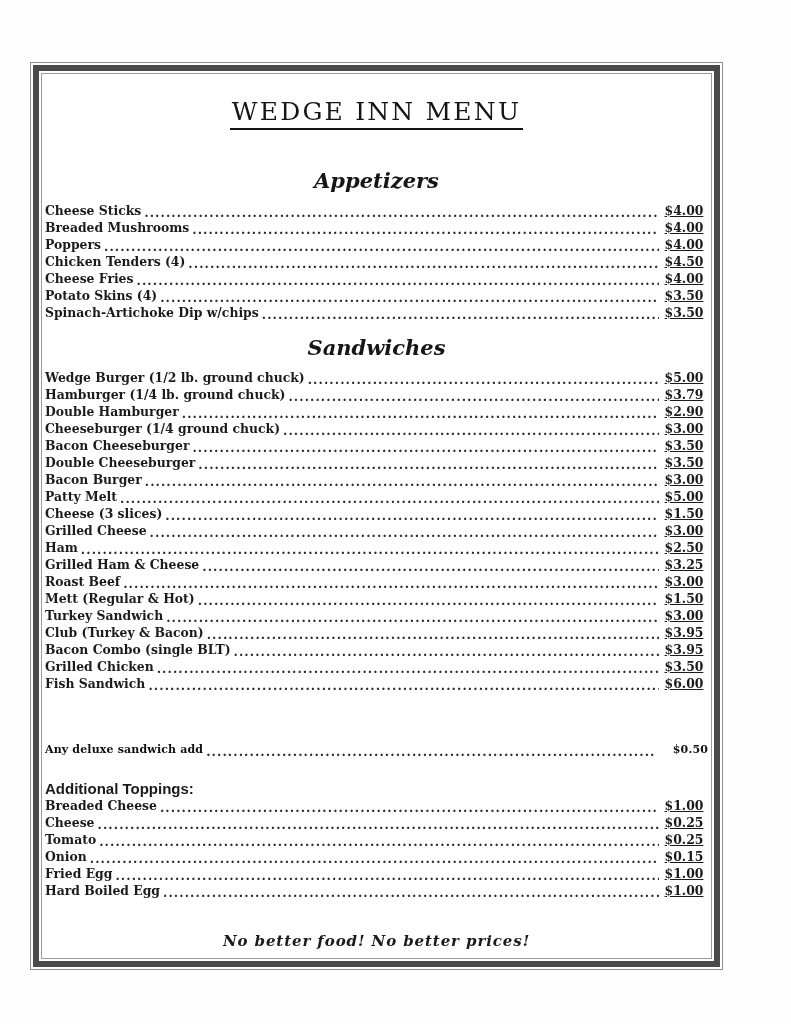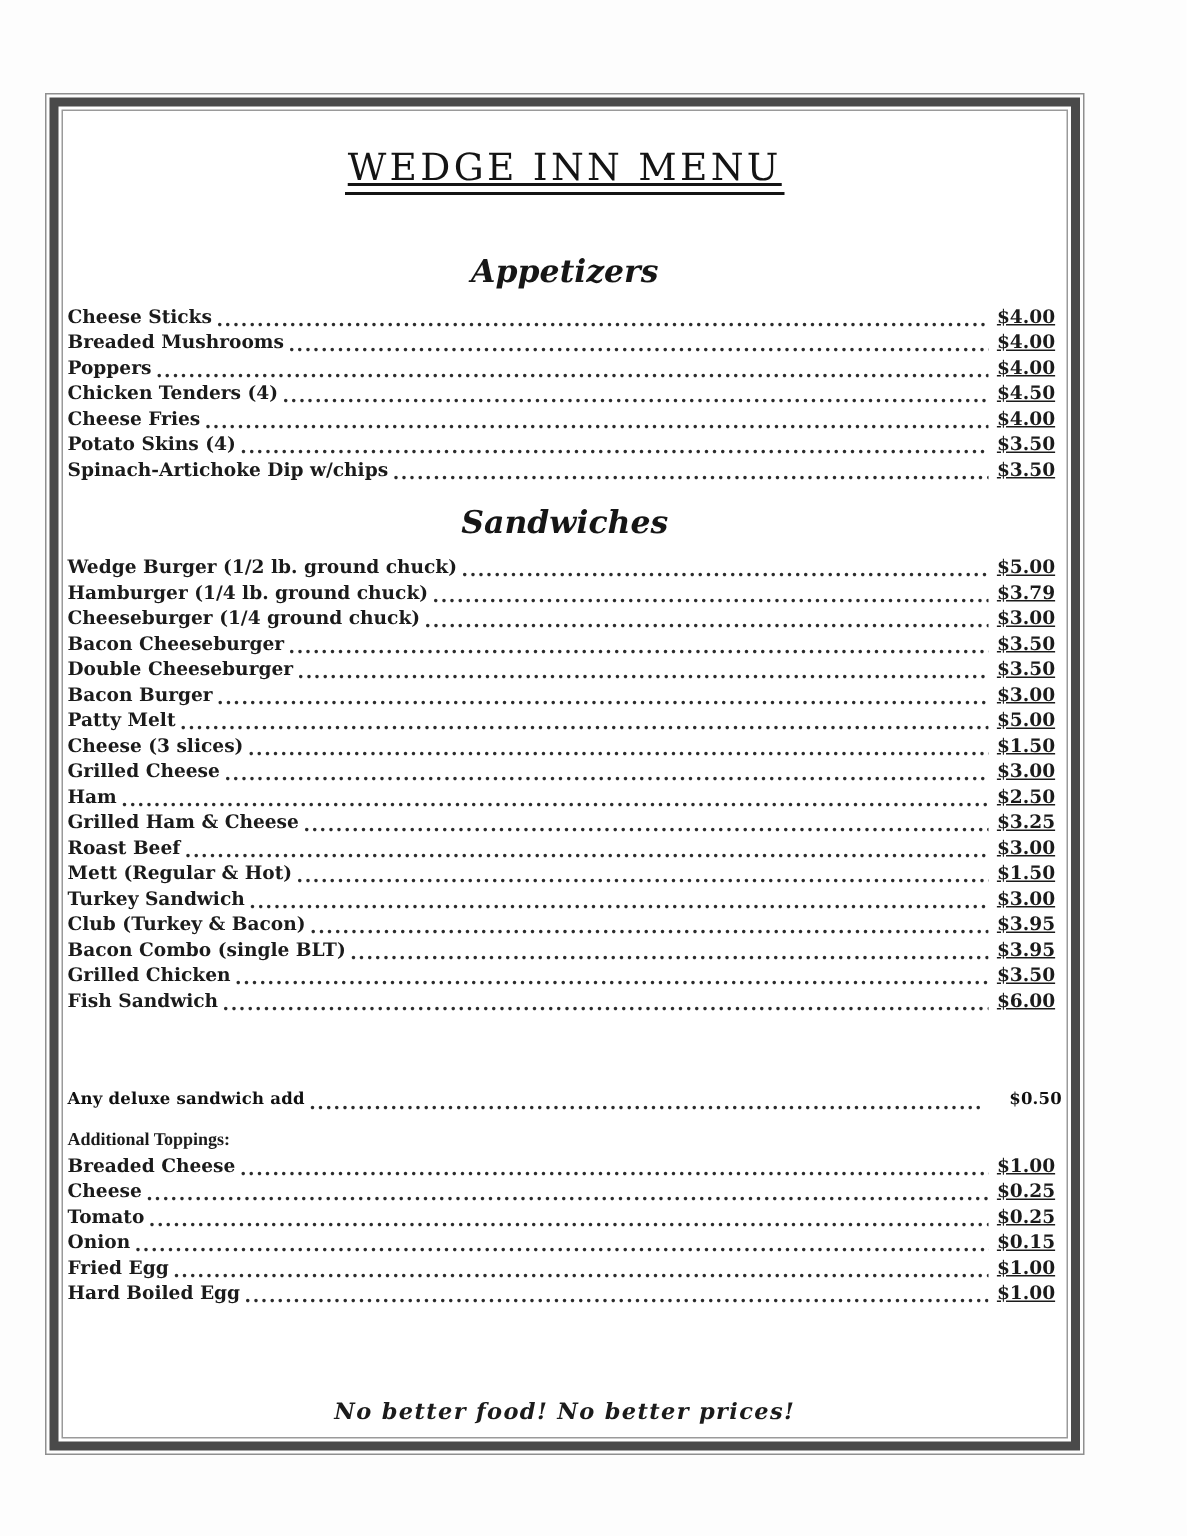--- a/index.html
+++ b/index.html
@@ -71,21 +71,20 @@
     font-size: 25px;
     letter-spacing: 2.2px;
     font-variant: small-caps;
     font-family: "DejaVu Serif", serif;
     color: #141414;
   }
   .menu-title .underline {
     display: inline-block;
     border-bottom: 2px solid #141414;
     padding: 0 2px 2px 2px;
-    text-decoration: underline;
   }
 
   
   .section-heading {
     text-align: center;
     font-family: "DejaVu Serif", serif;
     font-style: italic;
     font-weight: bold;
     font-size: 21px;
     color: #161616;
@@ -170,26 +169,26 @@
     color: #2b2b2b;
   }
   .deluxe-row .item-price {
     flex: 0 0 auto;
     width: 52px;
     text-align: right;
   }
 
   
   .toppings-label {
-    font-family: Liberation Serif, serif;
+    font-family: Liberation Sans, sans-serif;
     font-weight: bold;
-    font-size: 12px;
+    font-size: 15px;
     line-height: 17px;
     color: #1b1b1b;
-    margin-top: 10px;
+    margin-top: 22px;
   }
   #toppings-list { margin-top: 0; }
 
   
   .footer-tagline {
     position: absolute;
     left: 0;
     right: 0;
     top: 855px;
     text-align: center;
@@ -275,20 +274,25 @@
         <span class="item-name">Wedge Burger (1/2 lb. ground chuck)</span>
         <span class="leader"></span>
         <span class="item-price">$5.00</span>
       </li>
       <li class="menu-row">
         <span class="item-name">Hamburger (1/4 lb. ground chuck)</span>
         <span class="leader"></span>
         <span class="item-price">$3.79</span>
       </li>
       <li class="menu-row">
+        <span class="item-name">Double Hamburger</span>
+        <span class="leader"></span>
+        <span class="item-price">$2.90</span>
+      </li>
+      <li class="menu-row">
         <span class="item-name">Cheeseburger (1/4 ground chuck)</span>
         <span class="leader"></span>
         <span class="item-price">$3.00</span>
       </li>
       <li class="menu-row">
         <span class="item-name">Bacon Cheeseburger</span>
         <span class="leader"></span>
         <span class="item-price">$3.50</span>
       </li>
       <li class="menu-row">

